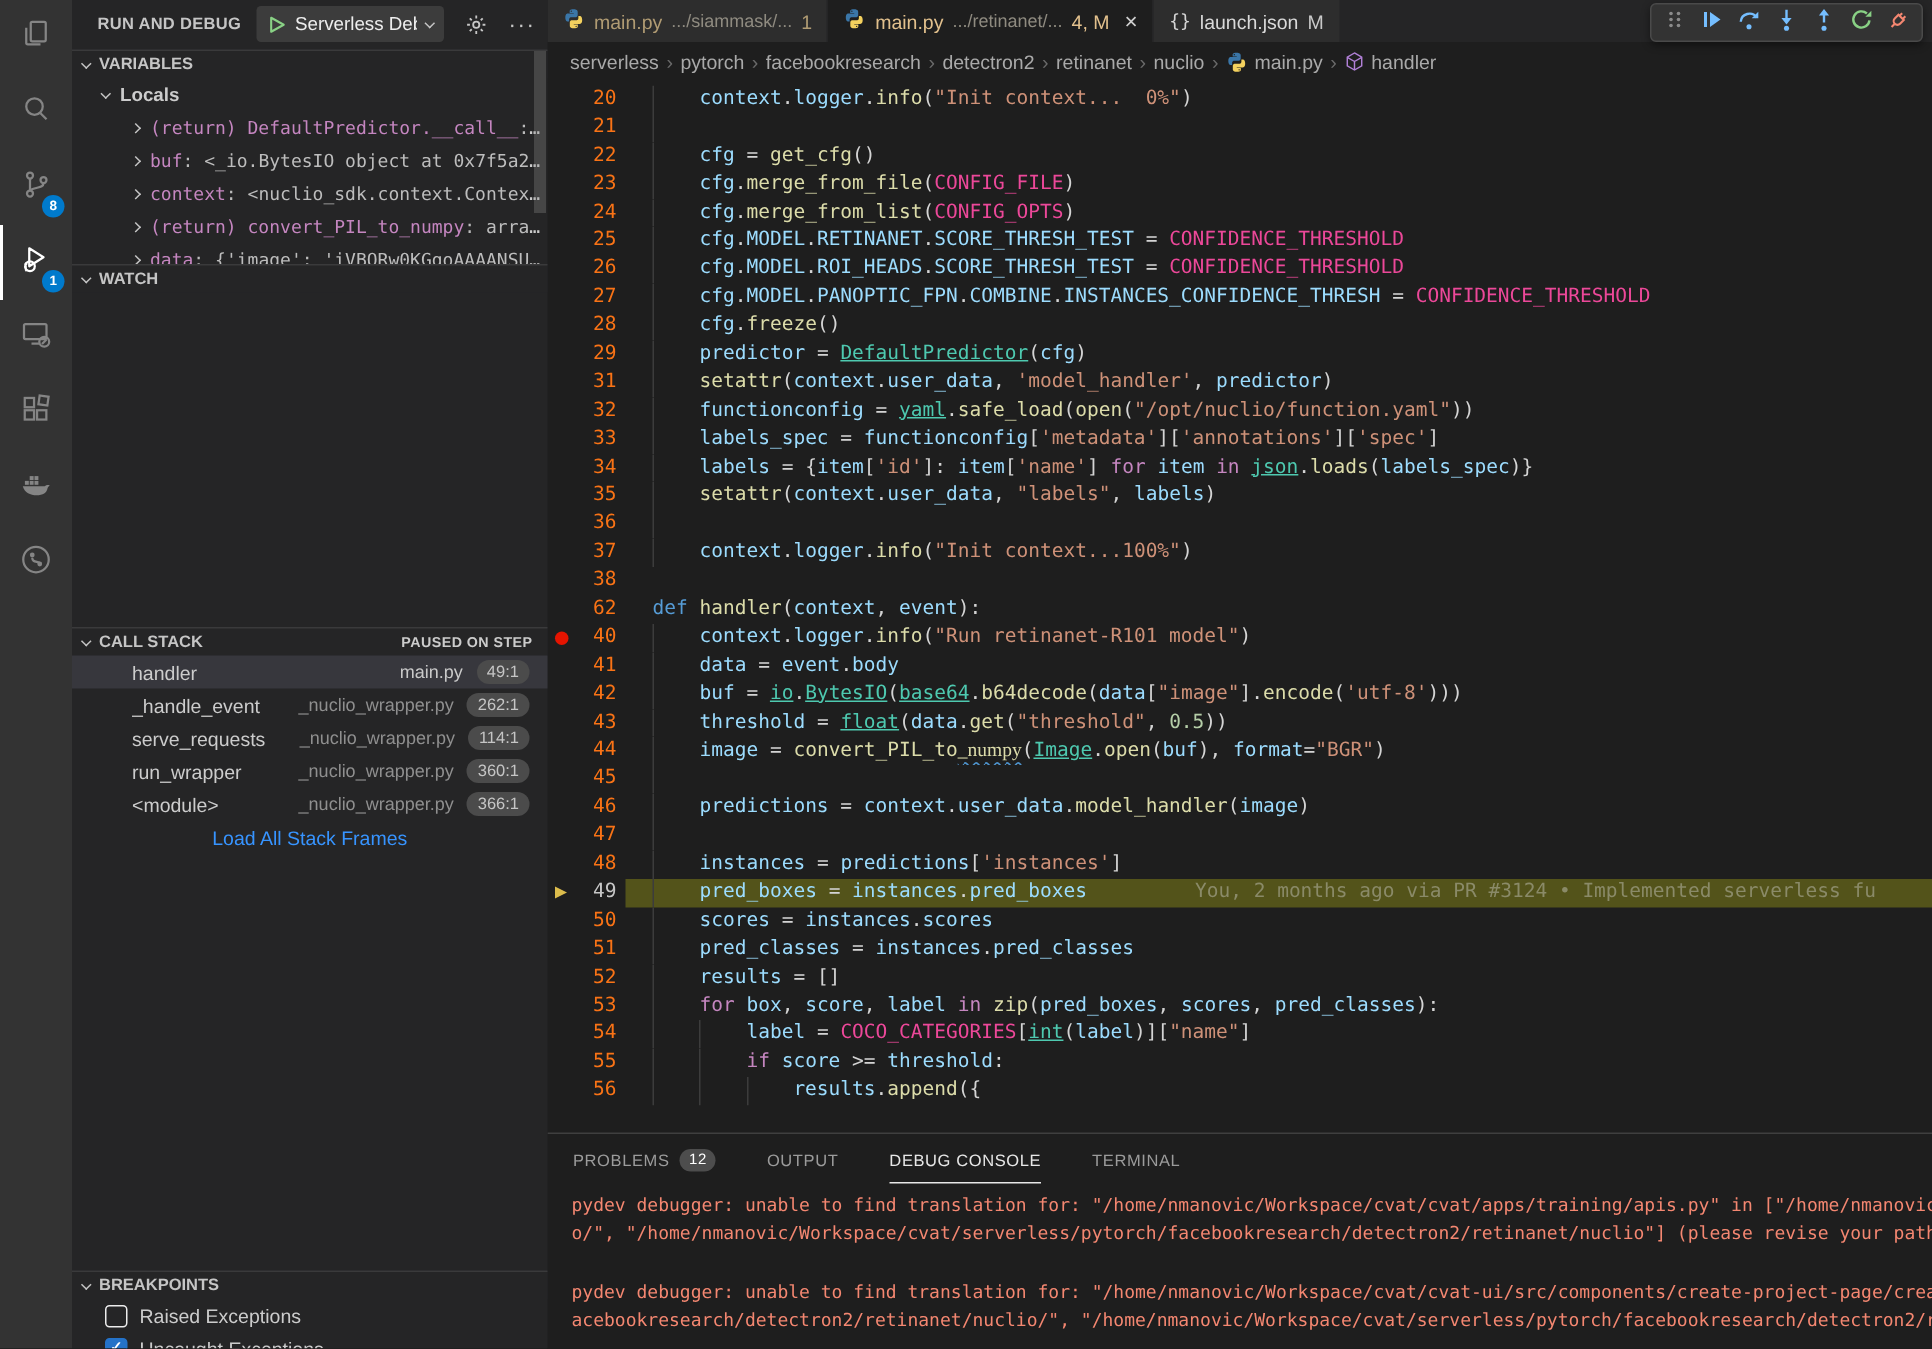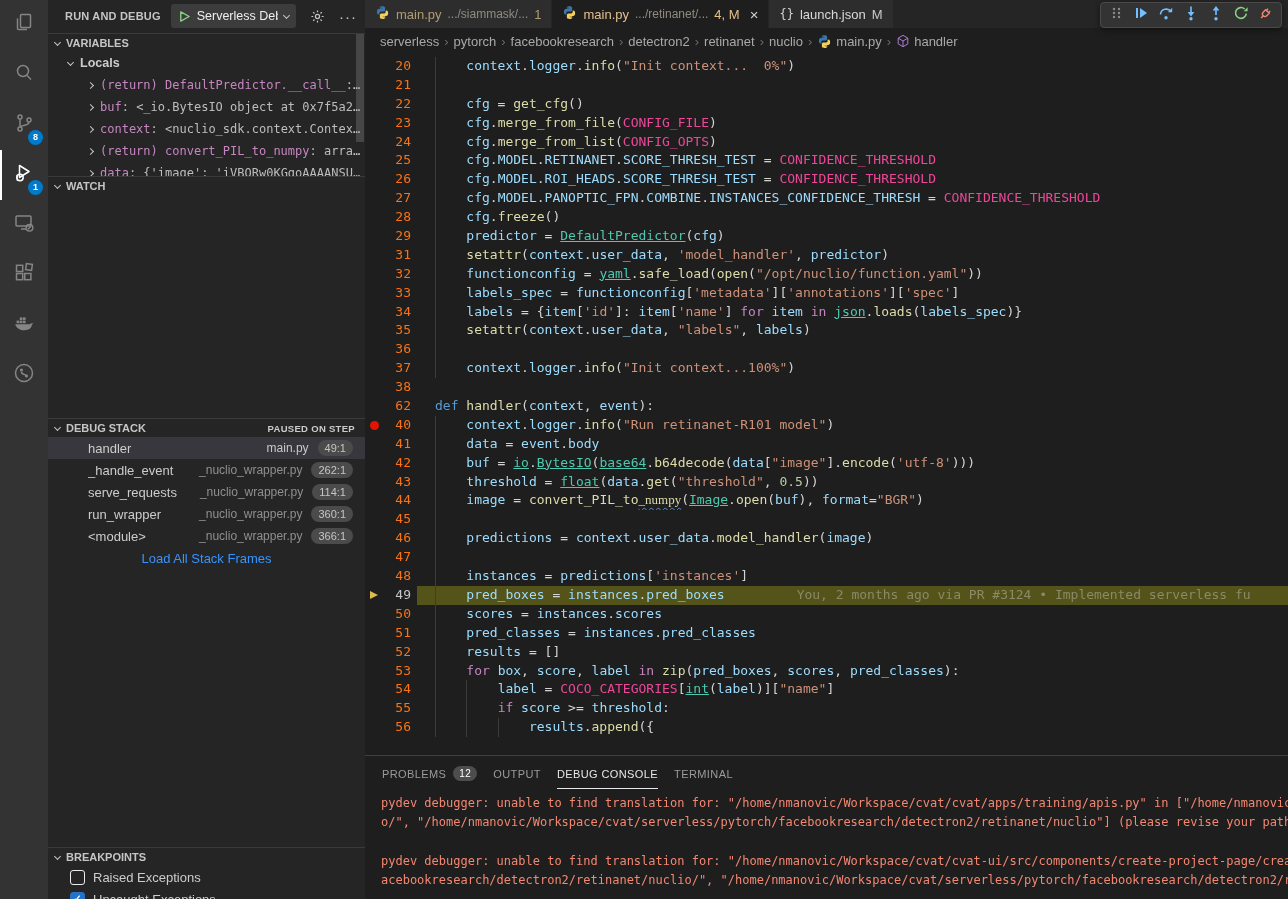--- a/index.html
+++ b/index.html
@@ -98,21 +98,21 @@
   .code-wrap.cur { background:#53531a; }
   .guide { position:absolute; top:0; bottom:0; width:1px; background:#3c3c3c; }
   .blame { color:#8a8a68; margin-left:72px; }
   .tk-p { color:#d4d4d4; } .tk-v { color:#9cdcfe; } .tk-f { color:#dcdcaa; } .tk-s { color:#ce9178; }
   .tk-c { color:#ec4899; } .tk-k { color:#c586c0; } .tk-d { color:#569cd6; } .tk-t { color:#4ec9b0;text-decoration:underline; }
   .tk-n { color:#b5cea8; }
   .tk-fq { color:#dcdcaa; text-decoration:underline wavy #4e94ce 1px; text-underline-offset:3px;font-family:Liberation Serif, serif; }
 
   
   .panel { height:144px; border-top:1px solid #3f3f3f; background:#1e1e1e; }
-  .panel-tabs { height:34px; display:flex; align-items:center; gap:16px; padding-left:17px;
+  .panel-tabs { height:34px; display:flex; align-items:center; gap:34px; padding-left:17px;
                 font:11px "Liberation Sans",sans-serif; letter-spacing:.4px; color:#9b9b9b; }
   .ptab { display:flex; align-items:center; gap:7px; height:100%; cursor:pointer; }
   .ptab .lbl { padding:10px 0 8px; border-bottom:1px solid transparent; }
   .ptab.active { color:#e7e7e7; }
   .ptab.active .lbl { border-bottom-color:#e7e7e7; }
   .pbadge { background:#4d4d4d; color:#ffffff; border-radius:10px; padding:2px 6px; font-size:10px; }
   .console { padding:4px 0 0 16px; font:12px/19.2px "DejaVu Sans Mono",monospace; color:#f48771;
              white-space:pre; overflow:hidden; }
 </style>
 </head>
@@ -237,21 +237,21 @@
       </div>
     </div>
 
   <div class="sect-h" style="top:176px">
     <span class="chev"></span>
     <span>WATCH</span>
   </div>
 
   <div class="sect-h" style="top:418px">
     <span class="chev"></span>
-    <span>DEBUG STACK</span>
+    <span>CALL STACK</span>
     <span class="paused">PAUSED ON STEP</span>
   </div>
   <div id="stack-body">
       <div class="frame sel">
         <span class="frame-name">handler</span>
         <span class="frame-file">main.py</span>
         <span class="frame-pos">49:1</span>
       </div>
       <div class="frame">
         <span class="frame-name">_handle_event</span>

